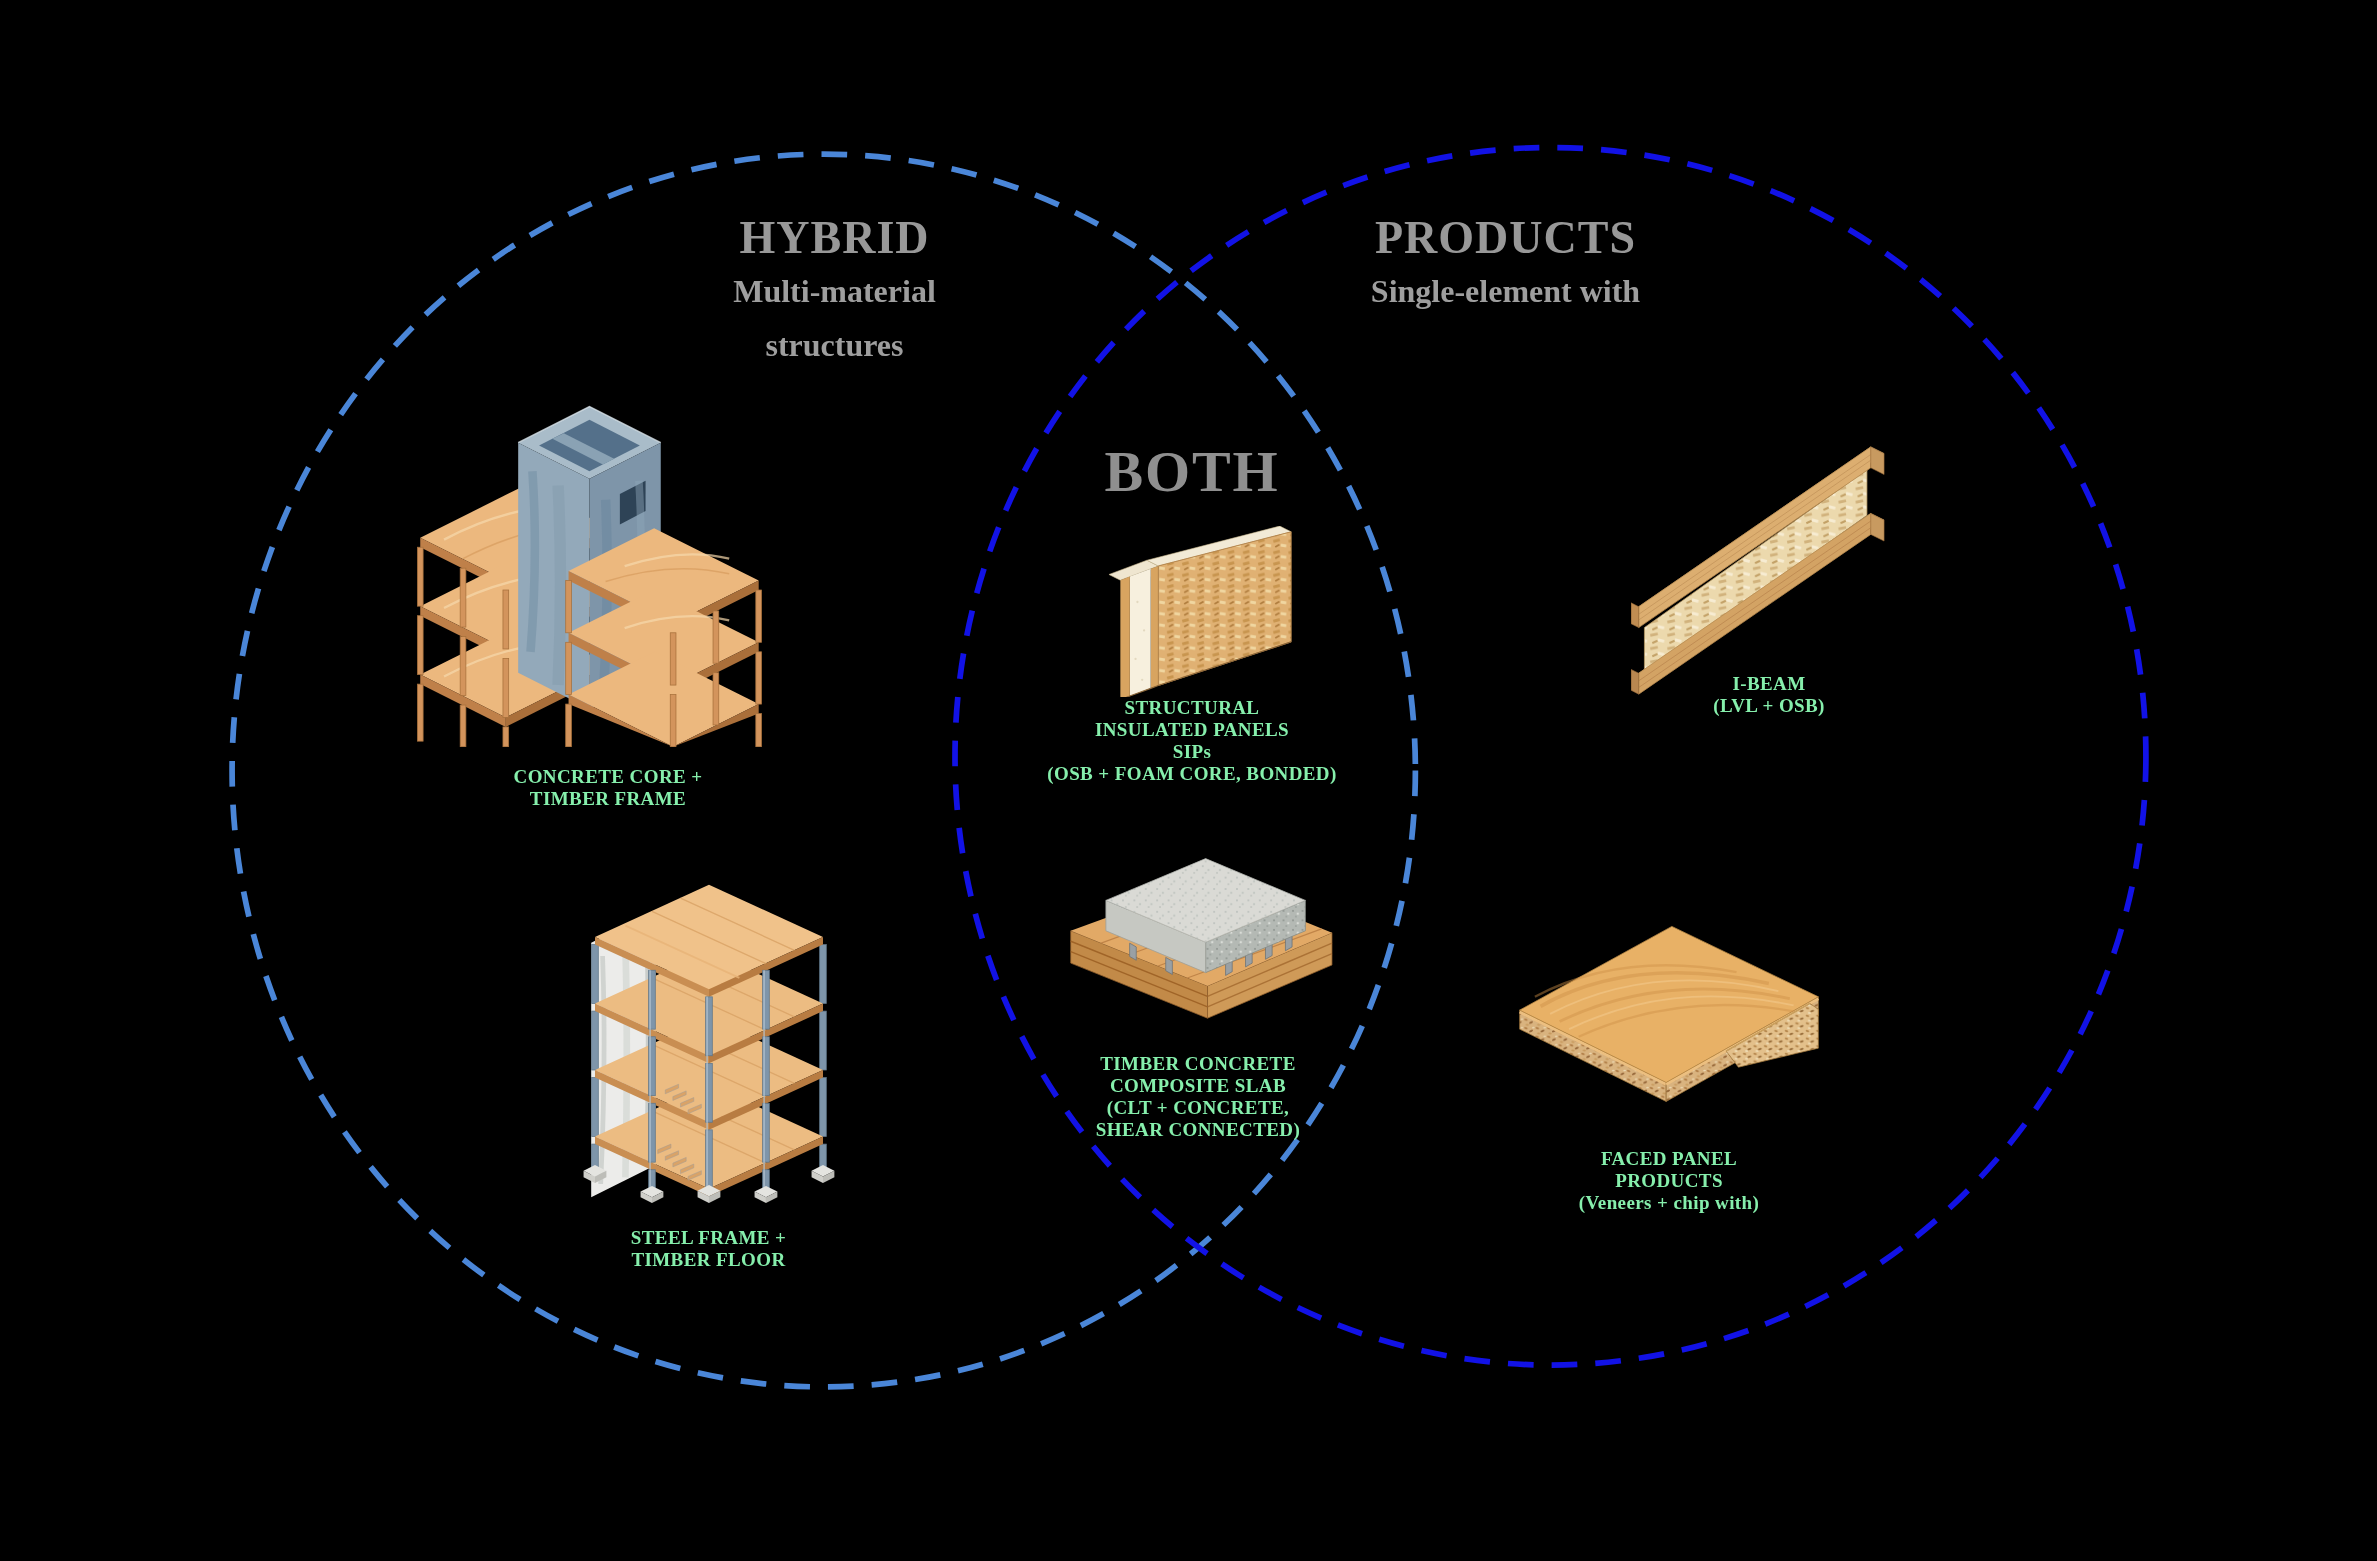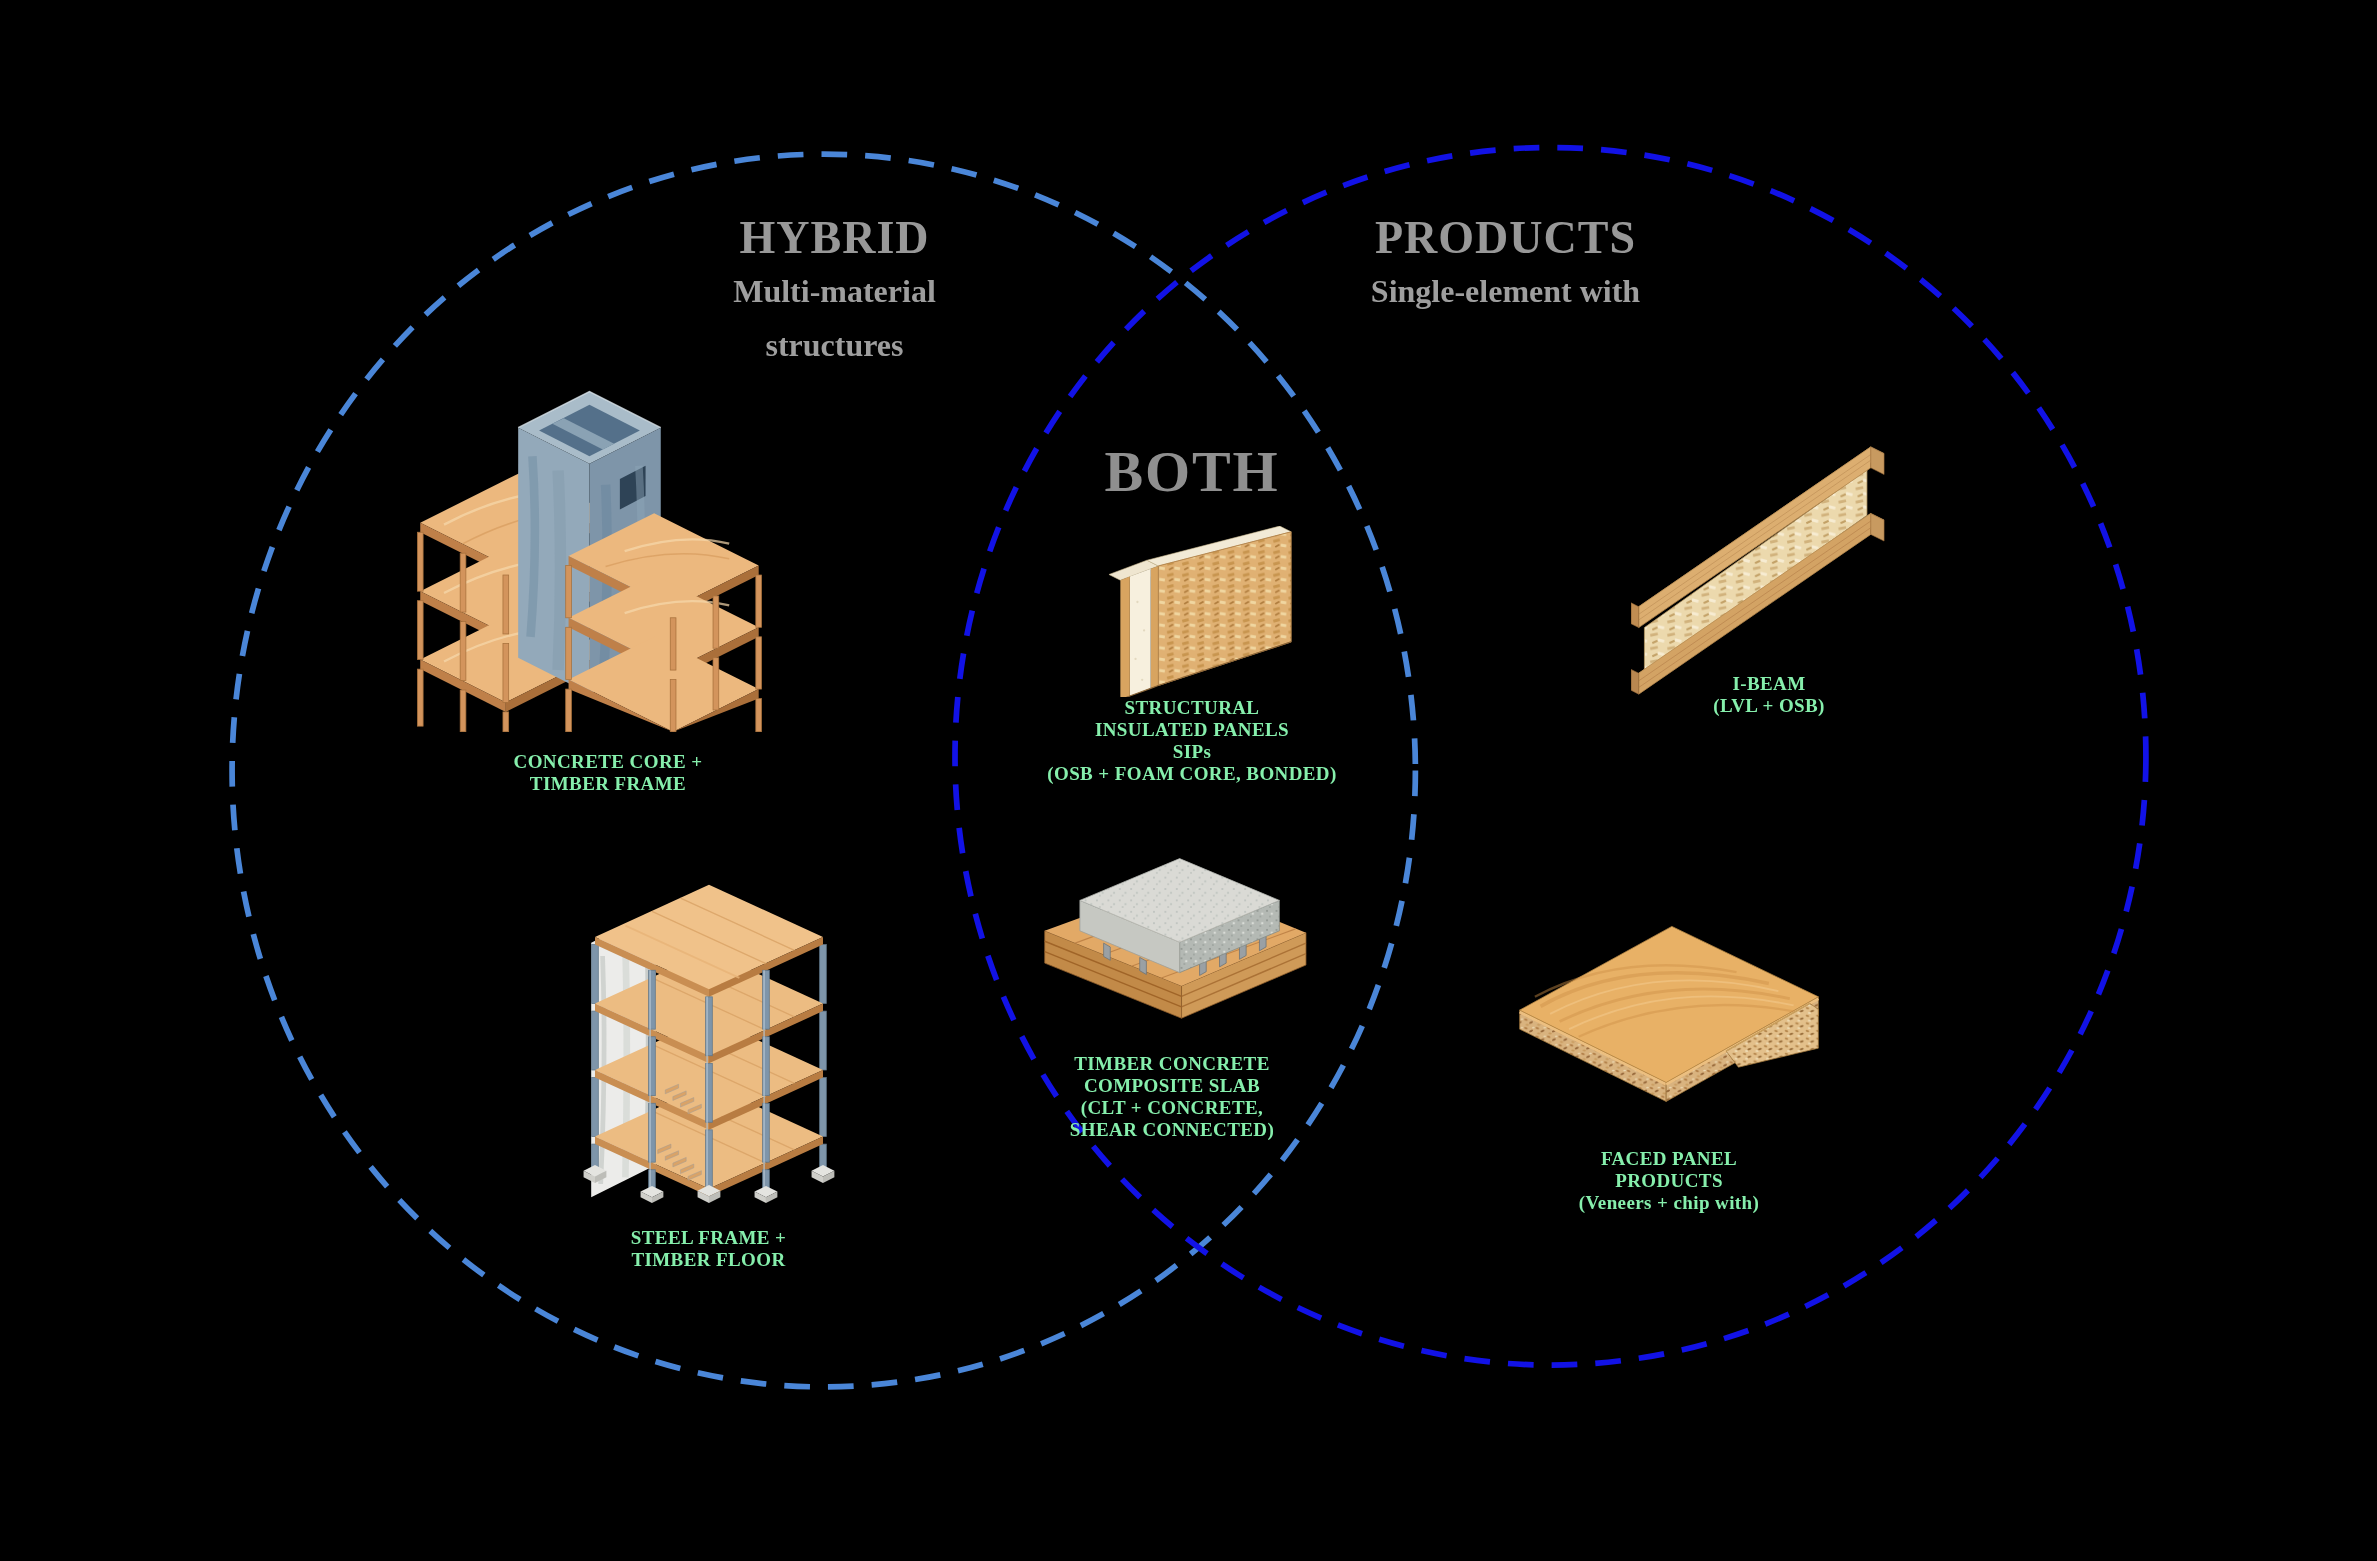--- a/index.html
+++ b/index.html
@@ -34,21 +34,21 @@
 
   <div class="title-block" style="left:1220px;top:211px;width:571px;">
     <div class="title-main">PRODUCTS</div>
     <div class="title-sub">Single-element with</div>
   </div>
 
   <div class="title-block" style="left:1002px;top:438px;width:380px;">
     <div class="both-main">BOTH</div>
   </div>
 
-  <div class="item" style="left:399px;top:380px;width:418px;height:418px;">
+  <div class="item" style="left:399px;top:395px;width:418px;height:418px;">
     <svg width="404" height="352" viewBox="0 0 425 370">
       <g>
 
         <g>
           <polygon points="15,150 125,95 215,140 105,195" fill="#ecb87e"></polygon>
           <polygon points="15,150 105,195 105,205 15,160" fill="#bf8049"></polygon>
           <polygon points="105,195 215,140 215,150 105,205" fill="#aa6f3a"></polygon>
           <path d="M40,152 q45,-24 90,-32" stroke="#f6d8ad" stroke-width="2.5" fill="none" opacity="0.7"></path>
           <path d="M60,172 q50,-26 100,-34" stroke="#d99f62" stroke-width="1.6" fill="none" opacity="0.8"></path>
         </g>
@@ -269,21 +269,21 @@
       <polyline points="32,183 42,179 64,171 72,168 212,122" fill="none" stroke="#8a6538" stroke-width="1.2"></polyline>
     </svg>
     <div class="item-label" style="top:171px;">
       <div>STRUCTURAL</div>
       <div>INSULATED PANELS</div>
       <div>SIPs</div>
       <div>(OSB + FOAM CORE, BONDED)</div>
     </div>
   </div>
 
-  <div class="item" style="left:977px;top:851px;width:390px;height:304px;">
+  <div class="item" style="left:1003px;top:851px;width:390px;height:304px;">
     <svg width="271" height="190" viewBox="0 0 285 200">
       <defs>
         <pattern id="pat-conc-top" width="12" height="12" patternUnits="userSpaceOnUse">
           <rect width="12" height="12" fill="#dadad5"></rect>
           <circle cx="3" cy="4" r="1" fill="#b9beba"></circle>
             <circle cx="9" cy="8" r="1.2" fill="#c4c8c3"></circle>
             <circle cx="6" cy="11" r="0.8" fill="#aeb3ae"></circle>
         </pattern>
         <pattern id="pat-conc-face" width="10" height="10" patternUnits="userSpaceOnUse">
           <rect width="10" height="10" fill="#b4b9b4"></rect>

